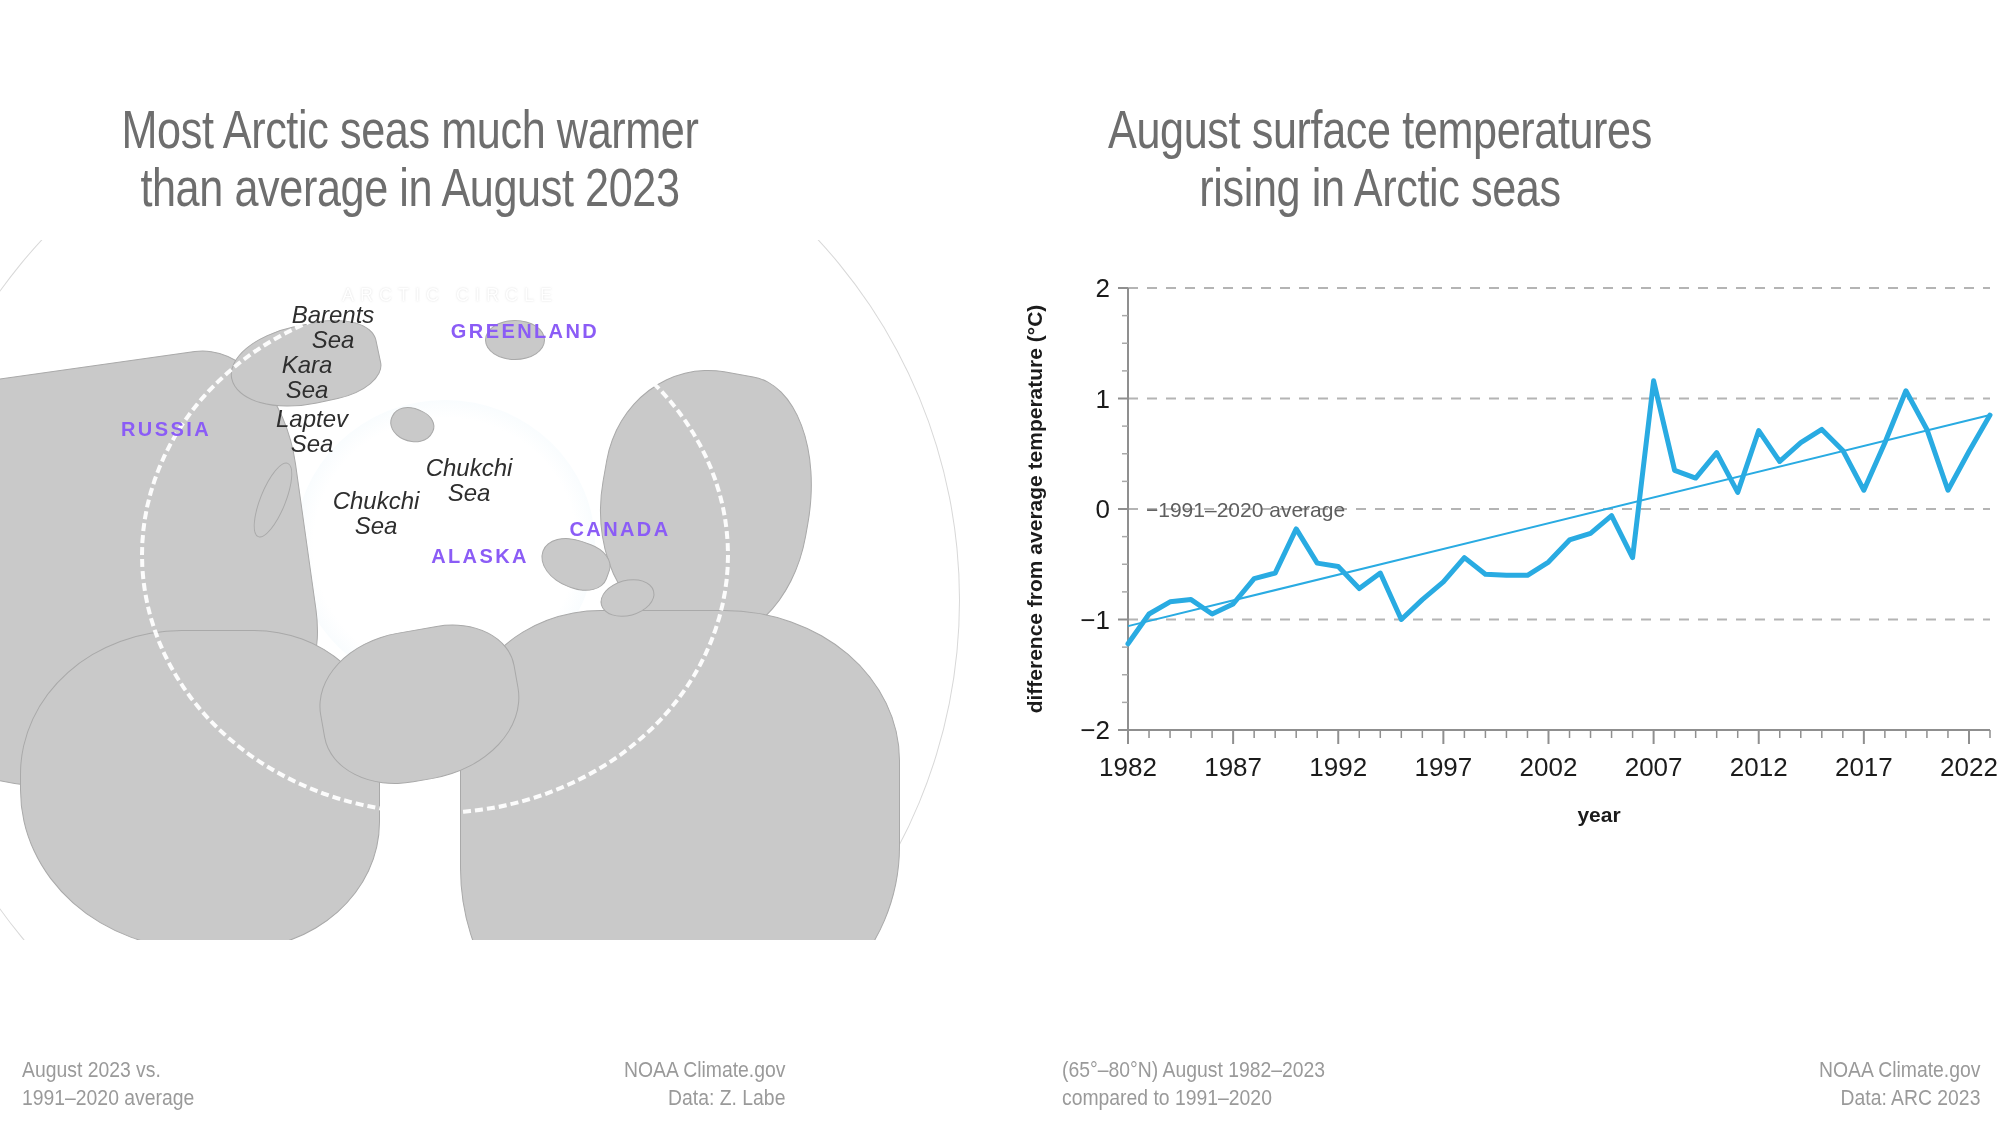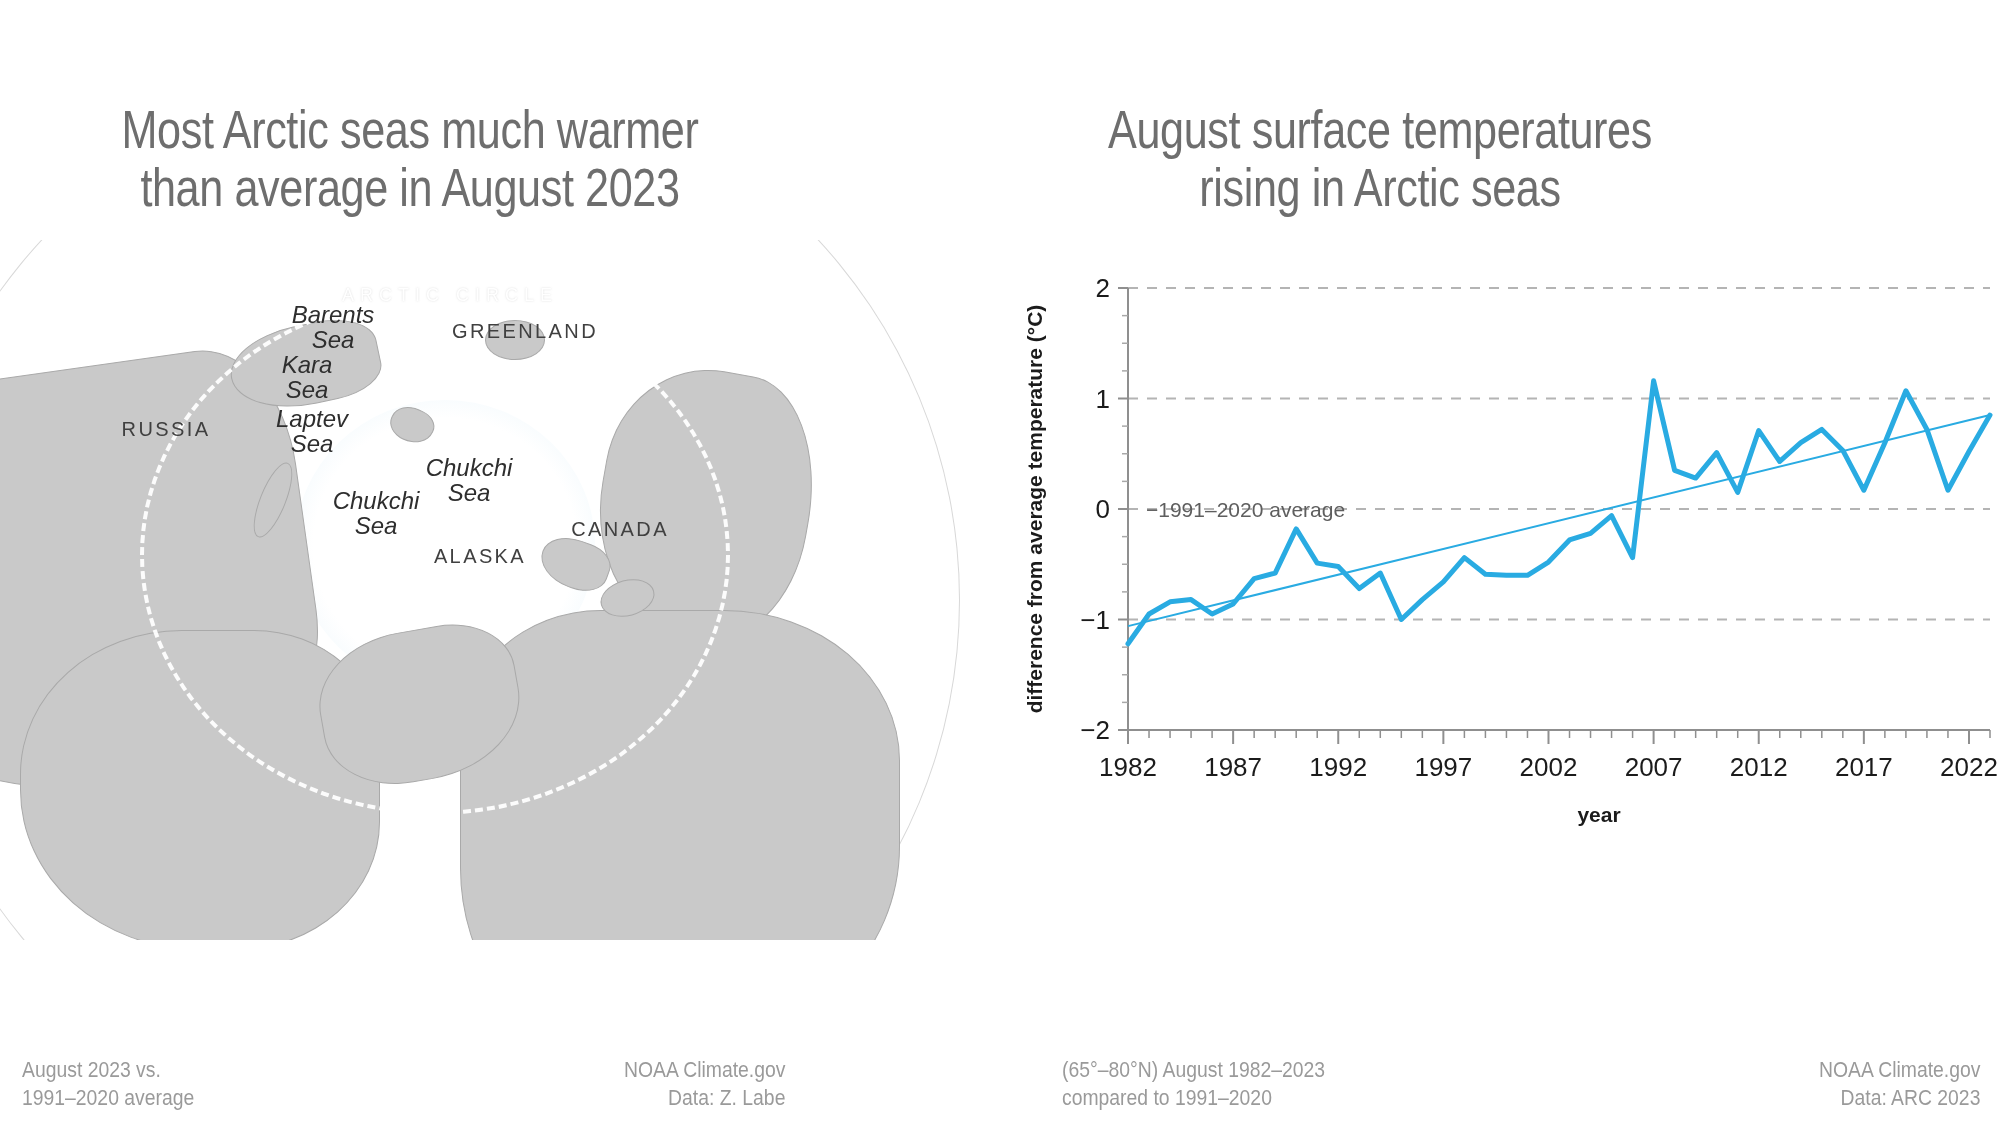--- a/index.html
+++ b/index.html
@@ -117,23 +117,23 @@
   }
   .sea-label {
     font-style: italic;
     font-weight: 400;
     font-size: 24px;
     color: #2e2e2e;
     line-height: 1.05;
   }
   .country-label {
     font-size: 20px;
-    color: #404040;
+    color: #8b5cf6;
     letter-spacing: 2.4px;
-    font-weight: 400;
+    font-weight: 700;
   }
   #label-arctic-circle {
     font-size: 18px;
     color: #ffffff;
     letter-spacing: 6px;
     font-weight: 400;
     text-shadow: 0 0 2px rgba(150,150,150,0.35);
   }
 
   

